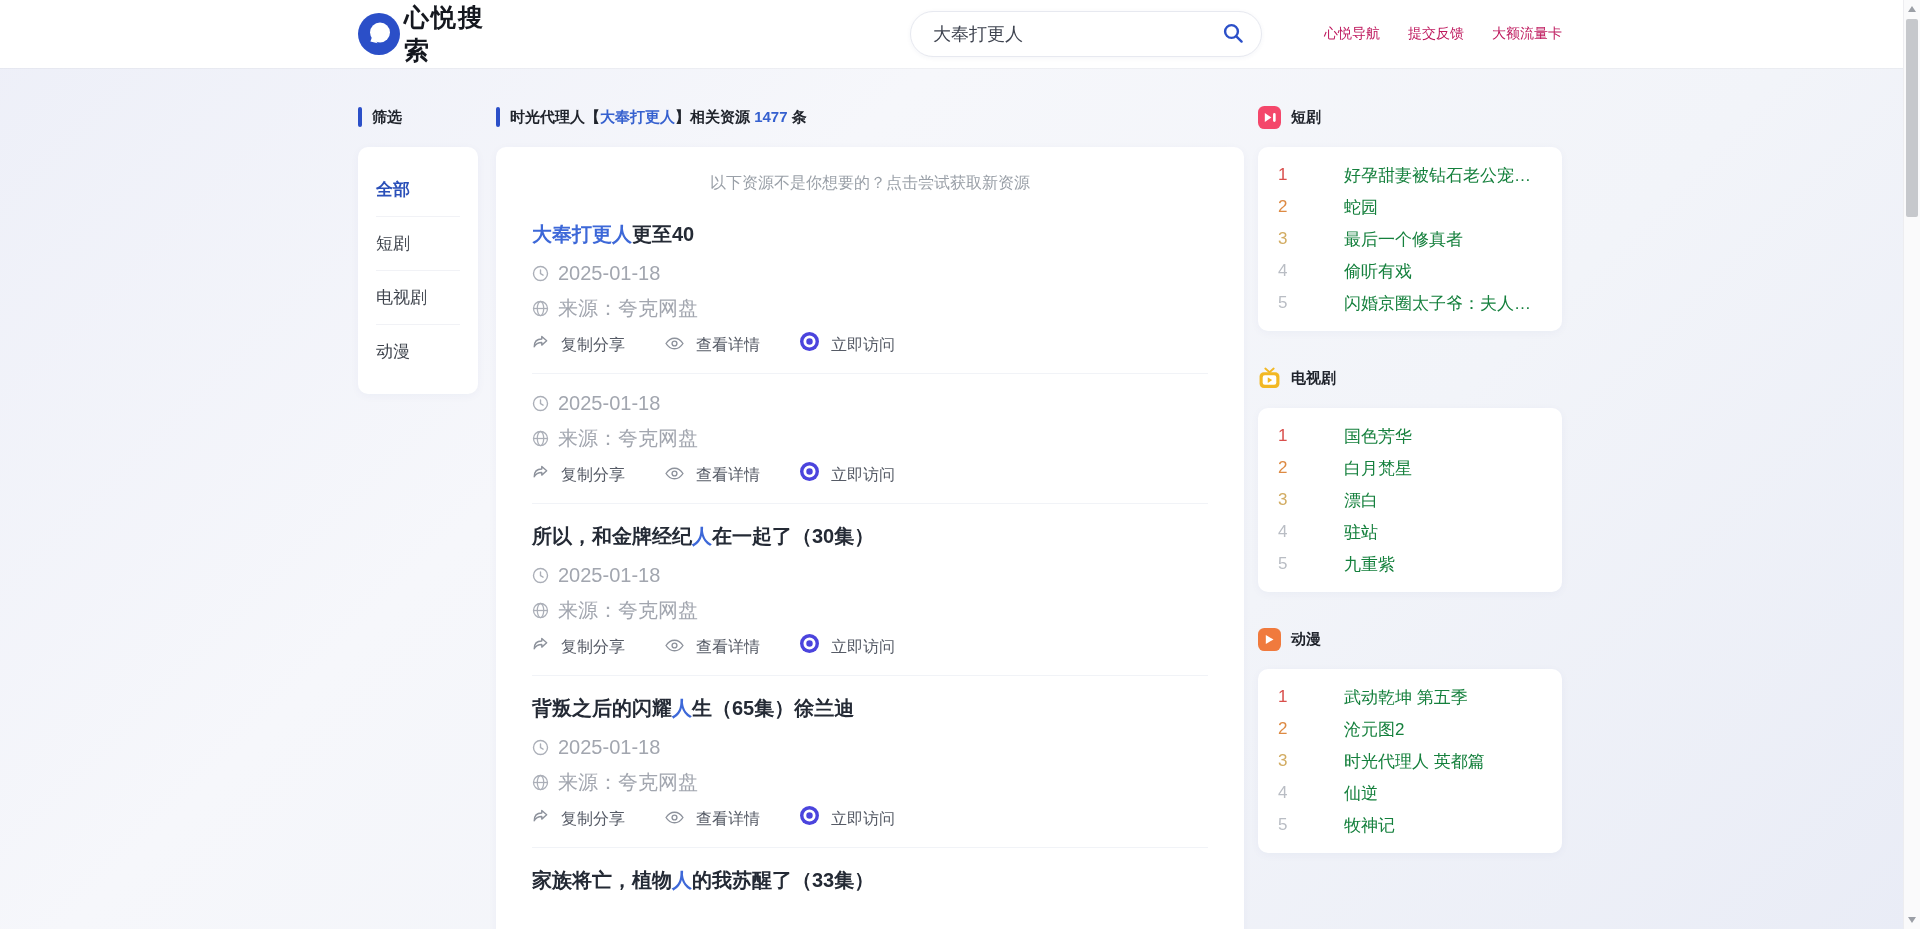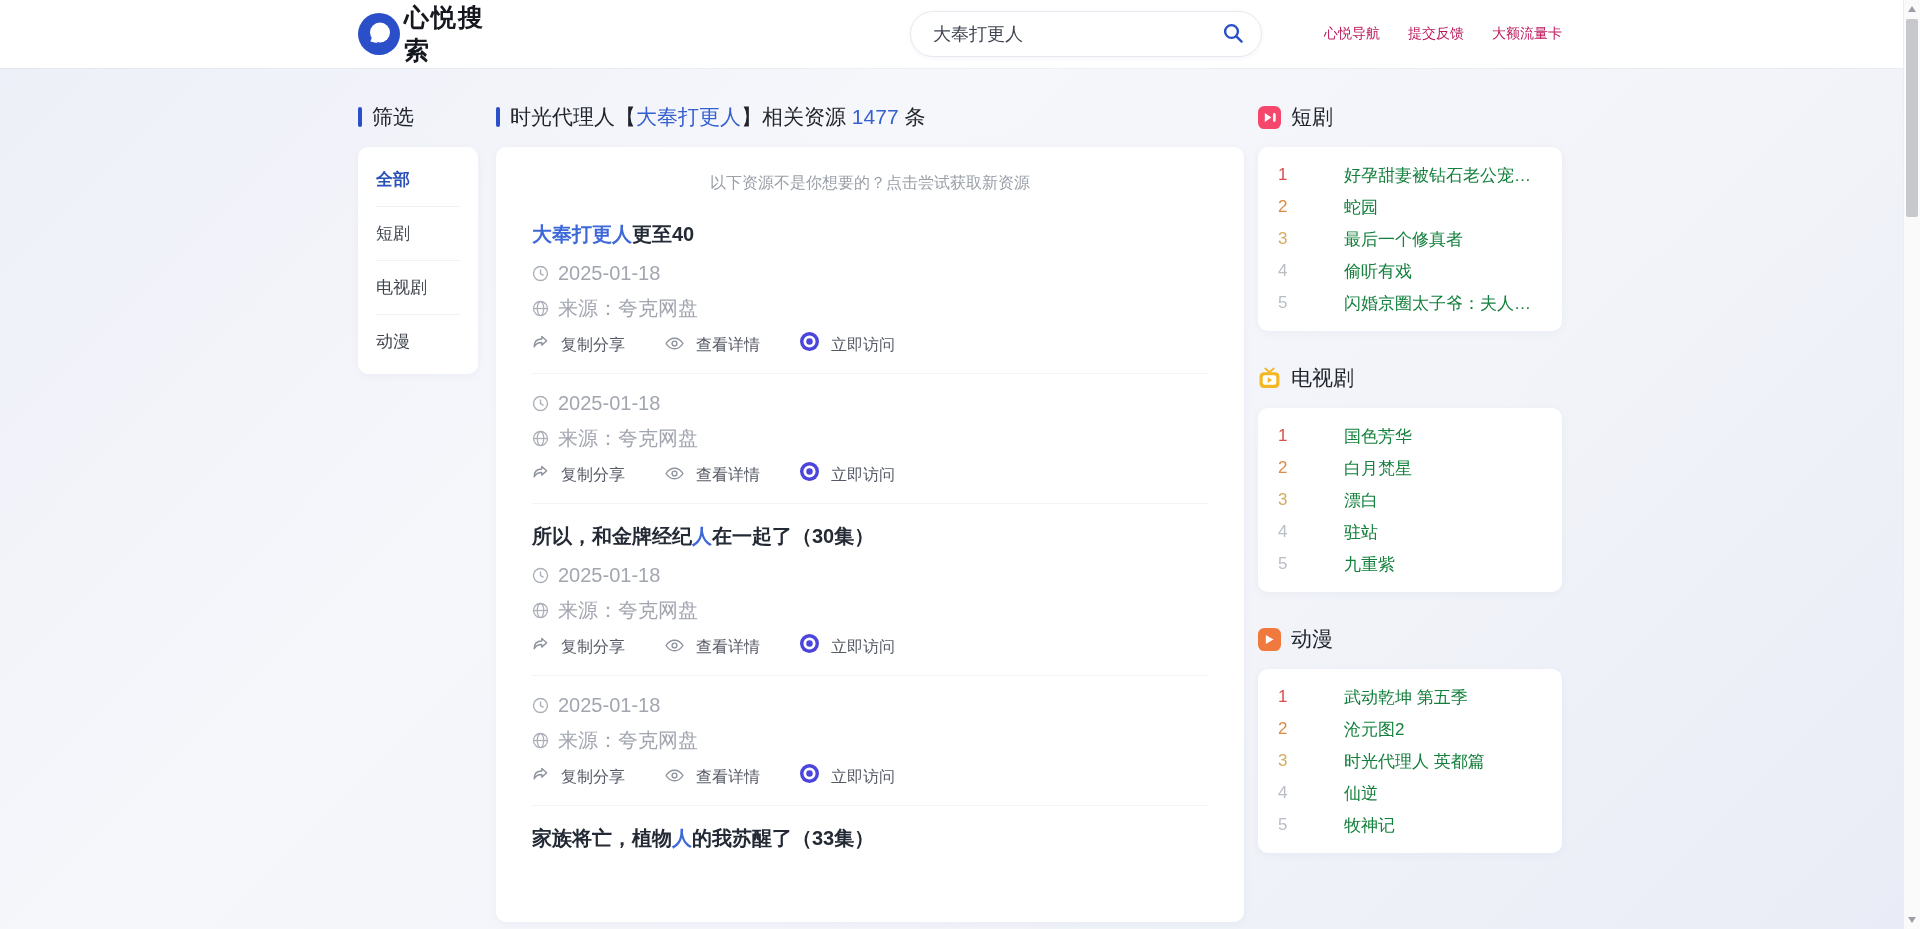--- a/index.html
+++ b/index.html
@@ -27,25 +27,25 @@
   .search-btn { border:none; background:transparent; cursor:pointer; display:flex; align-items:center; padding:6px; }
   .top-nav { margin-left:62px; display:flex; gap:28px; }
   .nav-link { font-size:14px; color:#be185d; cursor:pointer; text-decoration:none; white-space:nowrap; }
   
   .content { width:1204px; margin:36px auto 0; display:flex; }
   .filter-col { width:120px; flex:none; }
   .results-col { width:748px; flex:none; margin-left:18px; }
   .rank-col { width:304px; flex:none; margin-left:14px; }
   .col-head { height:26px; display:flex; align-items:center; margin-bottom:17px; }
   .bar { width:4px; height:20px; background:#2b4fc8; border-radius:2px; margin-right:10px; flex:none; }
-  .col-title-text { font-size:21px; font-weight:400; color:#20242c; white-space:nowrap; }
+  .col-title-text { font-size:15px; font-weight:700; color:#20242c; white-space:nowrap; }
   .t-blue { color:#3560cf; }
   .card { background:#fff; border-radius:10px; box-shadow:0 2px 10px rgba(30,50,120,.04); }
   
-  .filter-card { padding:6px 18px; }
+  .filter-card { padding:16px 18px; }
   .filter-item { padding:15px 0; font-size:17px; color:#3f444d; cursor:pointer; }
   .filter-item + .filter-item { border-top:1px solid #f1f2f6; }
   .filter-item.active { color:#2b50b9; font-weight:700; }
   
   .results-card { padding:26px 36px 40px; }
   .notice { text-align:center; font-size:16px; color:#9aa0a8; cursor:pointer; margin-bottom:8px; }
   .result-item { padding:18px 0 16px; border-bottom:1px solid #f1f3f7; }
   .result-item:last-child { border-bottom:none; }
   .result-title { font-size:20px; font-weight:700; color:#242a35; line-height:28px; margin-bottom:14px; cursor:pointer; }
   .result-title .hl { color:#3d68d8; }
@@ -250,20 +250,21 @@
               <span class="action">
                 <span class="mi"><svg width="19" height="19" viewBox="0 0 18 18">
                     <circle cx="9" cy="9" r="9" fill="#4b44dd"></circle>
                     <circle cx="9" cy="9" r="4.4" fill="none" stroke="#ffffff" stroke-width="2.7"></circle>
                   </svg></span>
                 <span>立即访问</span>
               </span>
             </div>
           </div>
           <div class="result-item">
+            <div class="result-title"><span>背叛之后的闪耀</span><span class="hl">人</span><span>生（65集）徐兰迪</span></div>
             <div class="meta-row">
               <span class="mi">
                 <svg width="17" height="17" viewBox="0 0 16 16" fill="none" stroke="#abafb8" stroke-width="1.3">
                   <circle cx="8" cy="8" r="6.6"></circle>
                   <path d="M8 4.6 V8.2 L10.4 9.6" stroke-linecap="round"></path>
                 </svg>
               </span>
               <span>2025-01-18</span>
             </div>
             <div class="meta-row">

